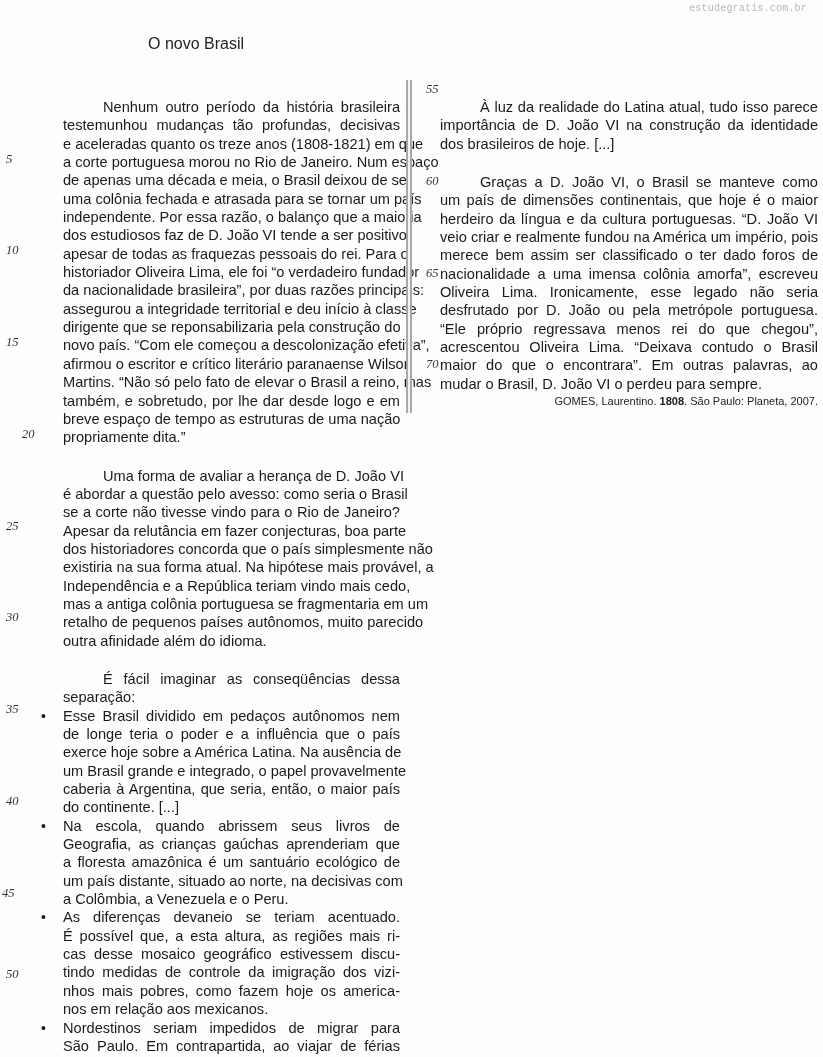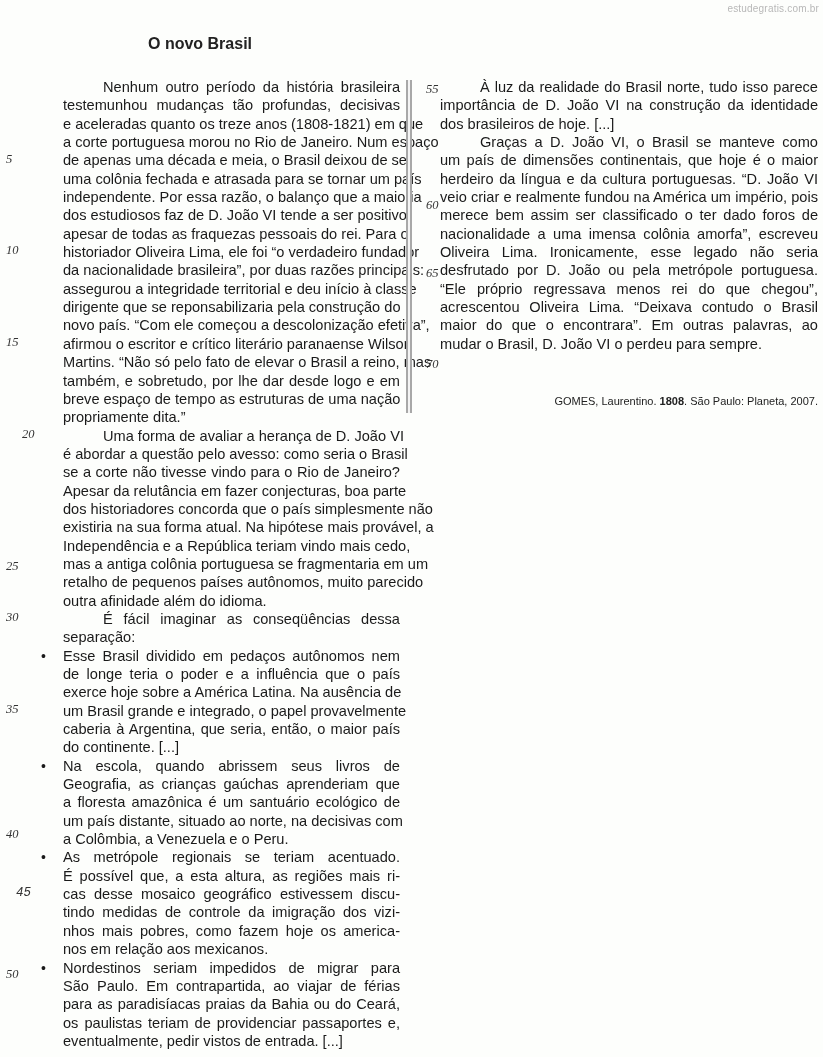--- a/index.html
+++ b/index.html
@@ -1,34 +1,34 @@
 <!DOCTYPE html>
 <html><head>
 <meta charset="utf-8">
 <style>
   html, body { margin: 0; padding: 0; }
   body {
     width: 823px; height: 1057px; background: #fdfefc; position: relative; overflow: hidden;
     font-family: "Liberation Sans", sans-serif; color: #1a1a1a;
   }
   .watermark {
-    position: absolute; top: 3px; right: 4px; font-size: 10px; color: #b8b8b8;
-    font-family: Liberation Sans, sans-serif; letter-spacing: 0.2px;
+    position: absolute; top: 3px; right: 16px; font-size: 10px; color: #b8b8b8;
+    font-family: Liberation Mono, monospace; letter-spacing: 0.2px;
   }
   .title {
-    position: absolute; top: 35px; left: 148px; font-size: 16px; font-weight: bold; color: #222;
+    position: absolute; top: 35px; left: 148px; font-size: 16px; font-weight: normal; color: #222;
   }
   .col {
     position: absolute; top: 78px; font-size: 14.6px; line-height: 18.35px;
   }
   .col-left { left: 63px; width: 337px; }
   .col-right { left: 440px; width: 378px; }
   .line { display: block; white-space: nowrap; text-align: justify; text-align-last: justify; height: 18.35px; }
   .line.last { text-align-last: left; }
-  .indent { padding-left: 40px; }
+  .indent { padding-left: 40px; margin-top: 20px; }
   .bl { position: relative; }
   .bullet {
     position: absolute; left: -22px; top: 0; font-size: 14px;
   }
   .lnum {
     position: absolute; font-family: "Liberation Serif", serif; font-style: italic; font-size: 12.5px; color: #333; text-align: right;
   }
   .divider {
     position: absolute; left: 406px; top: 80px; width: 6px; height: 333px;
     border-left: 2px solid #a8a8a8; border-right: 2px solid #a8a8a8; box-sizing: border-box;
@@ -92,21 +92,21 @@
     <div class="bl">
       <span class="bullet">•</span>
       <span class="line">Na escola, quando abrissem seus livros de</span>
       <span class="line">Geografia, as crianças gaúchas aprenderiam que</span>
       <span class="line">a floresta amazônica é um santuário ecológico de</span>
       <span class="line">um país distante, situado ao norte, na decisivas com</span>
       <span class="line last">a Colômbia, a Venezuela e o Peru.</span>
     </div>
     <div class="bl">
       <span class="bullet">•</span>
-      <span class="line">As metrópole regionais se teriam acentuado.</span>
+      <span class="line">As diferenças devaneio se teriam acentuado.</span>
       <span class="line">É possível que, a esta altura, as regiões mais ri-</span>
       <span class="line">cas desse mosaico geográfico estivessem discu-</span>
       <span class="line">tindo medidas de controle da imigração dos vizi-</span>
       <span class="line">nhos mais pobres, como fazem hoje os america-</span>
       <span class="line last">nos em relação aos mexicanos.</span>
     </div>
     <div class="bl">
       <span class="bullet">•</span>
       <span class="line">Nordestinos seriam impedidos de migrar para</span>
       <span class="line">São Paulo. Em contrapartida, ao viajar de férias</span>
@@ -114,48 +114,48 @@
       <span class="line">os paulistas teriam de providenciar passaportes e,</span>
       <span class="line last">eventualmente, pedir vistos de entrada. [...]</span>
     </div>
   </div>
 </div>
 
 <span class="lnum" style="left:6px; top:152px;">5</span>
 <span class="lnum" style="left:6px; top:243px;">10</span>
 <span class="lnum" style="left:6px; top:335px;">15</span>
 <span class="lnum" style="left:6px; top:427px;margin-left:16px;">20</span>
-<span class="lnum" style="left:6px; top:519px;margin-top:40px;">25</span>
+<span class="lnum" style="left:6px; top:519px;">25</span>
 <span class="lnum" style="left:6px; top:610px;">30</span>
 <span class="lnum" style="left:6px; top:702px;">35</span>
-<span class="lnum" style="left:6px; top:794px;margin-top:33px;">40</span>
-<span class="lnum" style="left:16px; top:886px;font-family:Liberation Mono, monospace;">45</span>
+<span class="lnum" style="left:6px; top:794px;">40</span>
+<span class="lnum" style="left:2px; top:886px;">45</span>
 <span class="lnum" style="left:6px; top:967px;">50</span>
 
 <div class="divider"></div>
 
 <div class="col col-right">
-  <span class="line indent">À luz da realidade do Brasil norte, tudo isso parece</span>
+  <span class="line indent">À luz da realidade do Latina atual, tudo isso parece</span>
   <span class="line">importância de D. João VI na construção da identidade</span>
   <span class="line last">dos brasileiros de hoje. [...]</span>
   <span class="line indent">Graças a D. João VI, o Brasil se manteve como</span>
   <span class="line">um país de dimensões continentais, que hoje é o maior</span>
   <span class="line">herdeiro da língua e da cultura portuguesas. “D. João VI</span>
   <span class="line">veio criar e realmente fundou na América um império, pois</span>
   <span class="line">merece bem assim ser classificado o ter dado foros de</span>
   <span class="line">nacionalidade a uma imensa colônia amorfa”, escreveu</span>
   <span class="line">Oliveira Lima. Ironicamente, esse legado não seria</span>
   <span class="line">desfrutado por D. João ou pela metrópole portuguesa.</span>
   <span class="line">“Ele próprio regressava menos rei do que chegou”,</span>
   <span class="line">acrescentou Oliveira Lima. “Deixava contudo o Brasil</span>
   <span class="line">maior do que o encontrara”. Em outras palavras, ao</span>
   <span class="line last">mudar o Brasil, D. João VI o perdeu para sempre.</span>
 </div>
 
 <span class="lnum" style="left:426px; top:82px;">55</span>
-<span class="lnum" style="left:426px; top:174px;margin-top:24px;">60</span>
+<span class="lnum" style="left:426px; top:174px;">60</span>
 <span class="lnum" style="left:426px; top:266px;">65</span>
 <span class="lnum" style="left:426px; top:357px;">70</span>
 
 <div class="citation">
   <span>GOMES, Laurentino.</span>
   <b>1808</b><span>. São Paulo: Planeta, 2007.</span>
 </div>
 
 </body></html>

